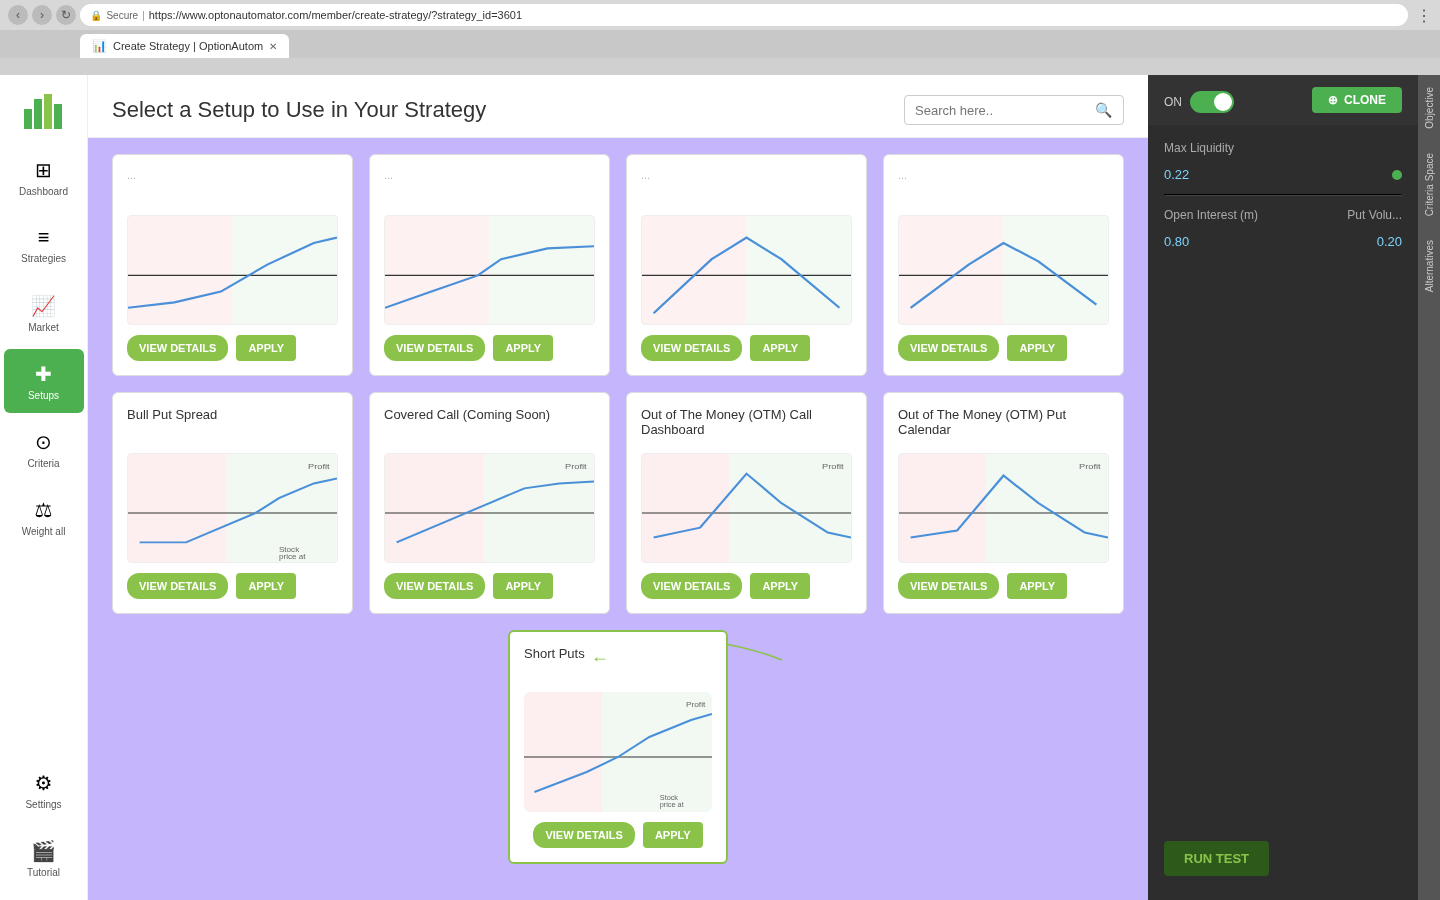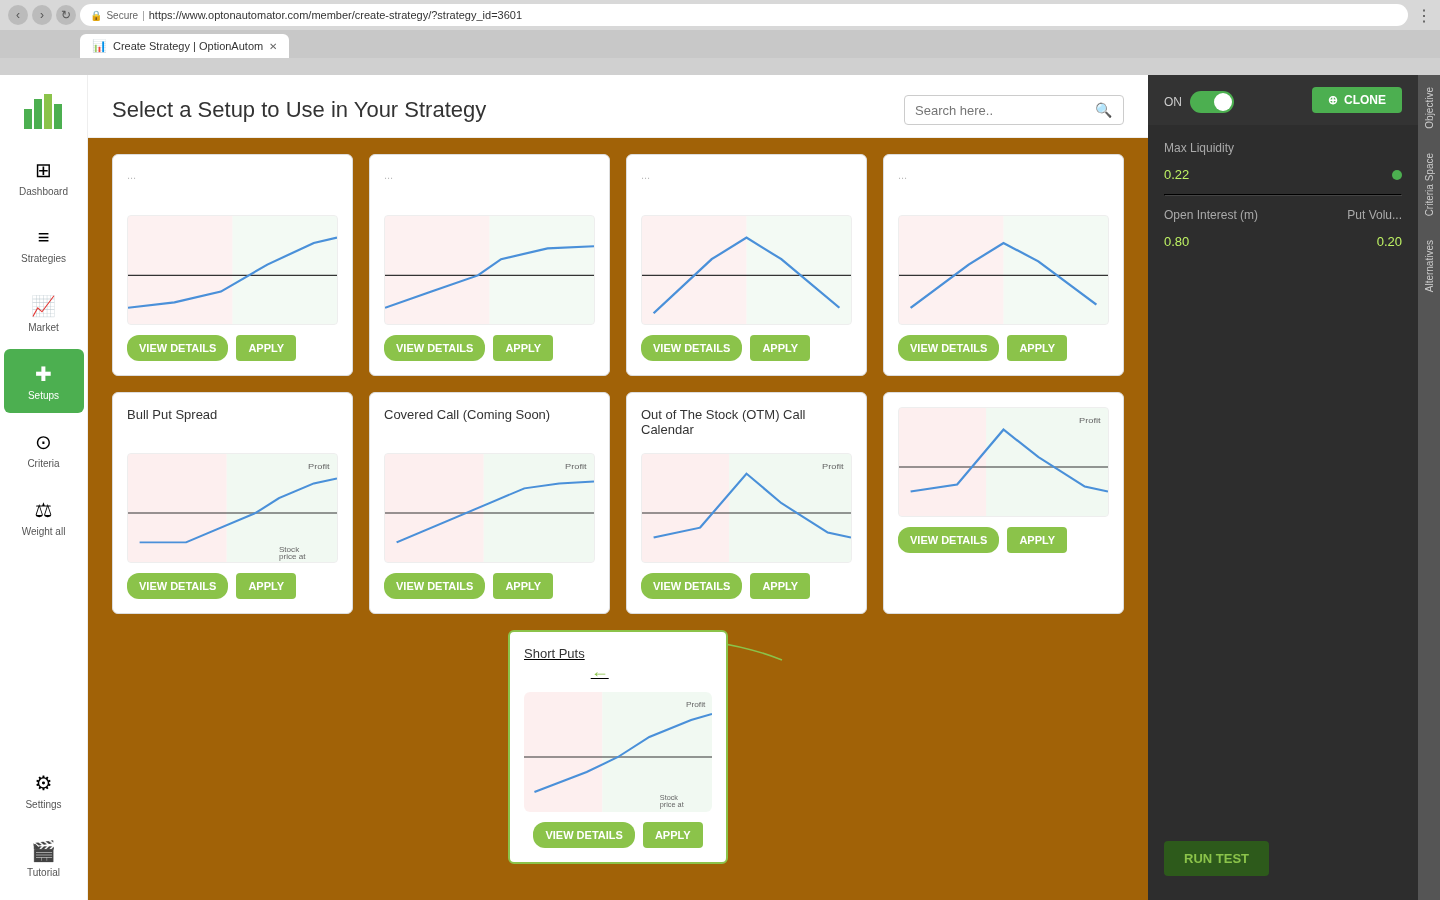--- a/index.html
+++ b/index.html
@@ -102,21 +102,21 @@
     .sidebar-item.active { background: #4caf50; color: white; }
     .sidebar-item .icon { font-size: 20px; }
     .sidebar-item .label { font-size: 10px; color: #555; }
     .sidebar-item.active .label { color: white; }
     .sidebar-item.active .icon { color: white; }
     .sidebar-spacer { flex: 1; }
 
     
     .main-content {
       flex: 1;
-      background: #a16207;
+      background: #c4b5fd;
       overflow-y: auto;
       padding: 0;
     }
 
     
     .page-header {
       background: white;
       padding: 20px 24px 12px;
       display: flex;
       align-items: center;
@@ -224,23 +224,22 @@
       gap: 10px;
       position: relative;
       z-index: 2;
     }
     .floating-card .card-chart { height: 120px; }
     .floating-card .card-actions { justify-content: center; }
 
     
     .card-title-row {
       display: flex;
-      align-items: flex-end;
+      align-items: flex-start;
       gap: 6px;
-      text-decoration: underline;
     }
     .arrow-indicator {
       color: #8bc34a;
       font-size: 18px;
     }
 
     
     .right-panel {
       width: 270px;
       background: #2d2d2d;
@@ -294,21 +293,21 @@
       display: flex;
       flex-direction: column;
       gap: 12px;
     }
     .panel-metric {
       display: flex;
       justify-content: space-between;
       align-items: center;
     }
     .metric-label { color: #aaa; font-size: 12px; }
-    .metric-value { color: #bef264; font-size: 13px; }
+    .metric-value { color: #7dd3fc; font-size: 13px; }
     .metric-indicator {
       width: 10px; height: 10px;
       border-radius: 50%;
       background: #4caf50;
     }
     .panel-divider { border-color: #444; border-width: 1px; }
 
     
     .right-side-labels {
       width: 22px;
@@ -525,37 +524,38 @@
               <text x="155" y="15" font-size="8" fill="#666">Profit</text>
             </svg>
           </div>
           <div class="card-actions">
             <button class="btn-view-details">VIEW DETAILS</button>
             <button class="btn-apply">APPLY</button>
           </div>
         </div>
 
         <div class="strategy-card">
-          <div class="card-title">Out of The Stock (OTM) Call Calendar</div>
+          <div class="card-title">Out of The Money (OTM) Call Dashboard</div>
           <div class="card-chart">
             <svg class="chart-svg" viewBox="0 0 180 110" preserveAspectRatio="none">
               <rect x="0" y="0" width="75" height="110" fill="#fce4e4" opacity="0.6"></rect>
               <rect x="75" y="0" width="105" height="110" fill="#e8f5e9" opacity="0.6"></rect>
               <line x1="0" y1="60" x2="180" y2="60" stroke="#333" stroke-width="1"></line>
               <polyline points="10,85 50,75 90,20 120,50 160,80 180,85" stroke="#4a90d9" stroke-width="2" fill="none"></polyline>
               <text x="155" y="15" font-size="8" fill="#666">Profit</text>
             </svg>
           </div>
           <div class="card-actions">
             <button class="btn-view-details">VIEW DETAILS</button>
             <button class="btn-apply">APPLY</button>
           </div>
         </div>
 
         <div class="strategy-card">
+          <div class="card-title">Out of The Money (OTM) Put Calendar</div>
           <div class="card-chart">
             <svg class="chart-svg" viewBox="0 0 180 110" preserveAspectRatio="none">
               <rect x="0" y="0" width="75" height="110" fill="#fce4e4" opacity="0.6"></rect>
               <rect x="75" y="0" width="105" height="110" fill="#e8f5e9" opacity="0.6"></rect>
               <line x1="0" y1="60" x2="180" y2="60" stroke="#333" stroke-width="1"></line>
               <polyline points="10,85 50,78 90,22 120,50 160,80 180,85" stroke="#4a90d9" stroke-width="2" fill="none"></polyline>
               <text x="155" y="15" font-size="8" fill="#666">Profit</text>
             </svg>
           </div>
           <div class="card-actions">

